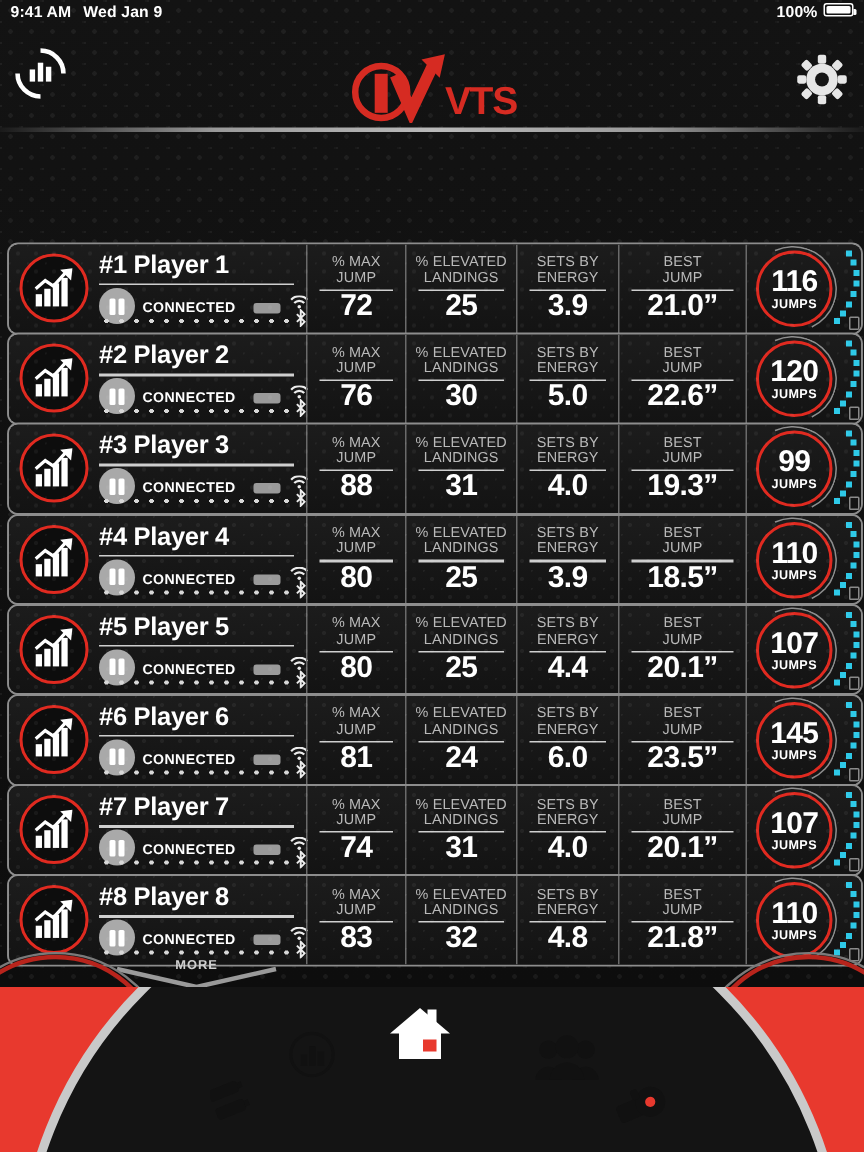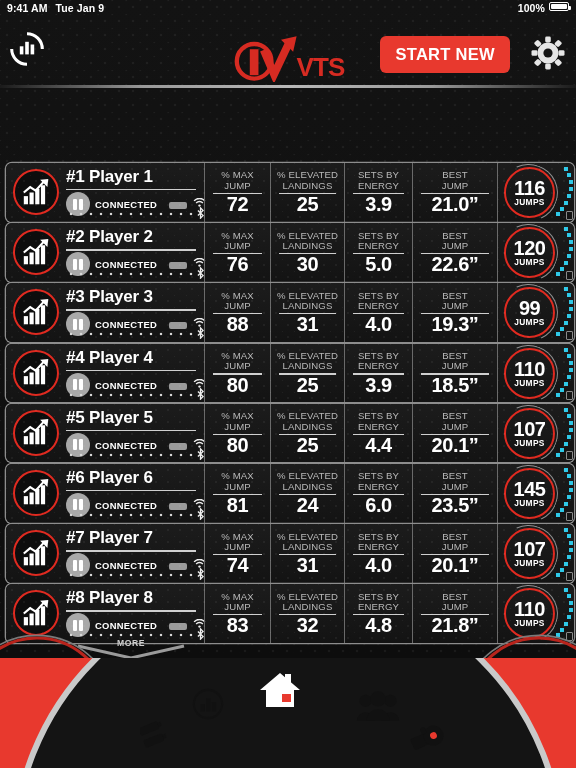--- a/index.html
+++ b/index.html
@@ -190,21 +190,21 @@
 </head>
 <body>
 
 <div class="hexbg"></div>
 
 <div class="stage">
 
   <div class="statusbar">
     <div class="sb-left">
       <span>9:41 AM</span>
-      <span>Tue Jan 9</span>
+      <span>Wed Jan 9</span>
     </div>
     <div class="sb-right">
       <span>100%</span>
       <span class="batt"></span>
     </div>
   </div>
 
   <div class="header">
 
     <div class="logo-btn">
@@ -222,21 +222,20 @@
     <div class="vts-logo">
       <svg viewBox="0 0 150 56" width="130" height="50">
         <circle cx="29" cy="33" r="20" fill="none" stroke="#d62b22" stroke-width="5"></circle>
         <rect x="24" y="19" width="10" height="30" fill="#d62b22"></rect>
         <path d="M40 20 L52 48 L70 10" fill="none" stroke="#d62b22" stroke-width="9" stroke-linejoin="miter"></path>
         <path d="M60 8 L78 4 L74 22 Z" fill="#d62b22"></path>
         <text x="78" y="50" font-family="Liberation Sans, sans-serif" font-size="30" font-weight="bold" fill="#d62b22" letter-spacing="-1">VTS</text>
       </svg>
     </div>
 
-    <button class="start-new">START NEW</button>
 
     <div class="gear">
       <svg viewBox="0 0 34 34" width="34" height="34">
         <g fill="#e6e6e6">
           <circle cx="17" cy="17" r="10.5"></circle>
           <rect x="14.2" y="0.5" width="5.6" height="6" rx="1.4"></rect>
           <rect x="14.2" y="27.5" width="5.6" height="6" rx="1.4"></rect>
           <rect x="0.5" y="14.2" width="6" height="5.6" rx="1.4"></rect>
           <rect x="27.5" y="14.2" width="6" height="5.6" rx="1.4"></rect>
           <rect x="4" y="4.5" width="5.6" height="6" rx="1.4" transform="rotate(-45 6.8 7.5)"></rect>

